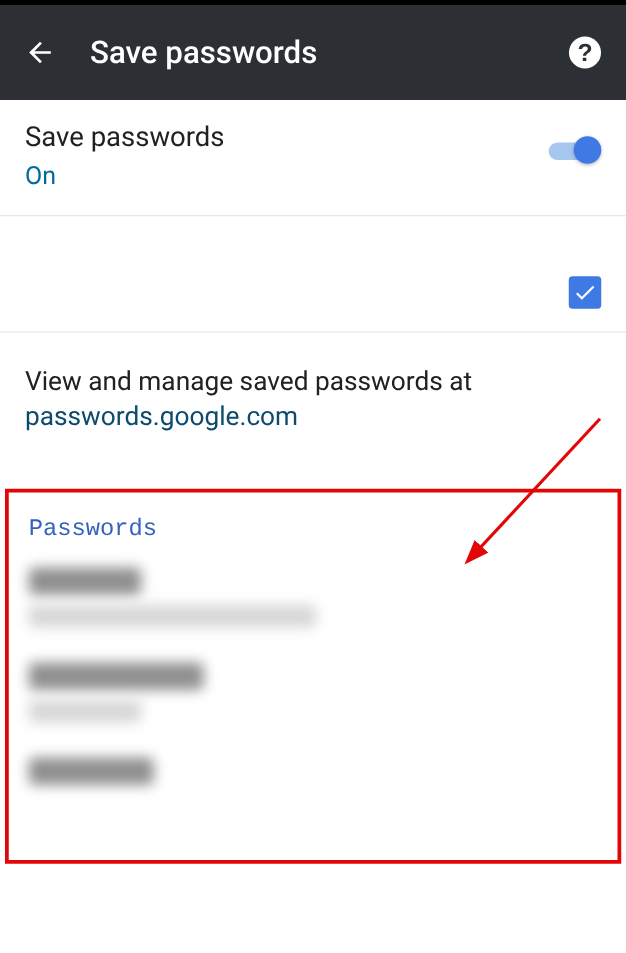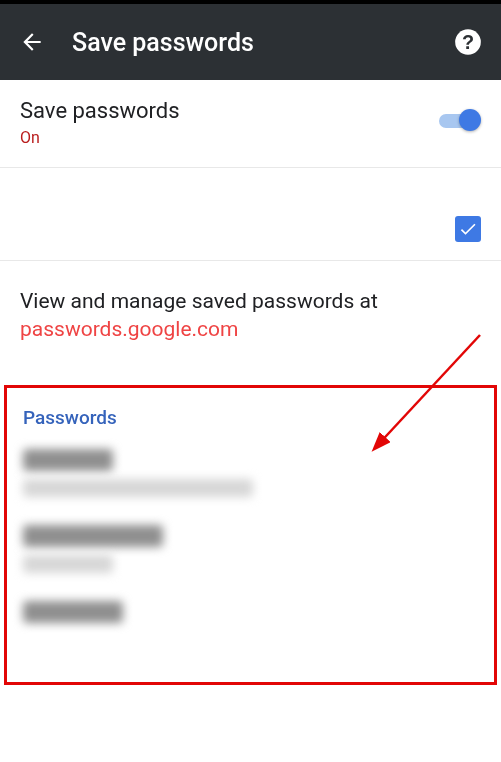--- a/index.html
+++ b/index.html
@@ -6,30 +6,30 @@
   html, body { width: 501px; height: 762px; font-family: Roboto, Arial, sans-serif; background: #fff; overflow: hidden; }
   .statusbar { height: 4px; background: #000; }
   .appbar { height: 76px; background: #2c3034; display: flex; align-items: center; padding: 0 18px; color: #fff; }
   .appbar .back { width: 28px; height: 28px; display: flex; align-items: center; justify-content: center; cursor: pointer; }
   .appbar .title { font-size: 25px; font-weight: 500; margin-left: 26px; flex: 1; }
   .appbar .help { width: 30px; height: 30px; display: flex; align-items: center; justify-content: center; cursor: pointer; }
   .section { padding: 18px 20px; border-bottom: 1px solid #e8e8e8; }
   .row { display: flex; align-items: flex-start; }
   .row .text { flex: 1; }
   .label-primary { font-size: 22px; color: #202124; }
-  .label-secondary { font-size: 16px; color: #b91c1c; margin-top: 4px; line-height: 1.35; }
+  .label-secondary { font-size: 20px; color: #0369a1; margin-top: 4px; line-height: 1.35; }
   .toggle { position: relative; width: 44px; height: 24px; margin-top: 10px; margin-left: 18px; cursor: pointer; }
   .toggle-track { position: absolute; top: 6px; left: 2px; width: 36px; height: 14px; border-radius: 7px; background: #a8c7f0; }
   .toggle-thumb { position: absolute; top: 1px; right: 0; width: 22px; height: 22px; border-radius: 50%; background: #3e79e4; box-shadow: 0 1px 3px rgba(0,0,0,0.3); }
   .checkbox { width: 26px; height: 26px; border-radius: 3px; background: #3e79e4; display: flex; align-items: center; justify-content: center; margin-top: 30px; margin-left: 14px; cursor: pointer; flex: 0 0 26px; }
   .manage { padding: 26px 20px 24px; }
   .manage .msg { font-size: 21px; color: #202124; line-height: 1.35; }
-  .manage .link { color: #ef4444; }
+  .manage .link { color: #0c4a6e; }
   .list-wrap { position: relative; margin: 18px 4px 0 4px; border: 3px solid #e20606; padding: 18px 16px 0; height: 300px; }
-  .list-header { color: #3563bb; font-size: 19px; font-weight: 500; margin-bottom: 20px; }
+  .list-header { color: #3563bb; font-size: 19px; font-weight: 500; margin-bottom: 20px; font-family: Liberation Mono, monospace; }
   .entry { margin-bottom: 28px; }
   .blur-line { background: #d7d7d7; border-radius: 4px; filter: blur(5px); margin-bottom: 8px; }
   .blur-line.t1 { width: 90px; height: 22px; background:#8f8f8f; }
   .blur-line.t2 { width: 230px; height: 18px; }
   .blur-line.t3 { width: 140px; height: 22px; background:#8f8f8f; }
   .blur-line.t4 { width: 90px; height: 18px; }
   .blur-line.t5 { width: 100px; height: 22px; background:#8f8f8f; }
   .arrow { position: absolute; pointer-events: none; }
 </style>
 </head>

